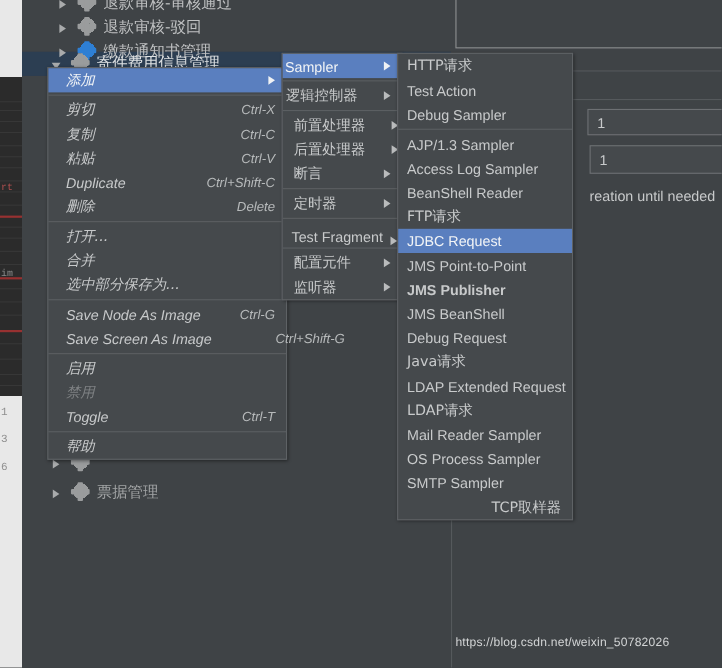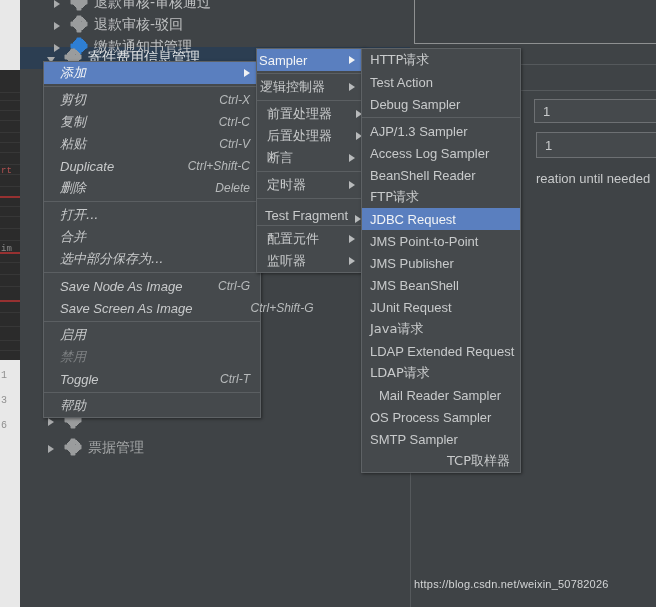--- a/index.html
+++ b/index.html
@@ -348,39 +348,39 @@
       </div>
     <div class="mi" style="padding-left:8px;">
       <span class="lbl mcn">FTP请求</span>
       </div>
     <div class="mi hl" style="padding-left:8px;">
       <span class="lbl">JDBC Request</span>
       </div>
     <div class="mi" style="padding-left:8px;">
       <span class="lbl">JMS Point-to-Point</span>
       </div>
-    <div class="mi" style="padding-left:8px;">
+    <div class="mi" style="padding-left:8px;font-weight:bold;">
       <span class="lbl">JMS Publisher</span>
       </div>
     <div class="mi" style="padding-left:8px;">
       <span class="lbl">JMS BeanShell</span>
       </div>
     <div class="mi" style="padding-left:8px;">
-      <span class="lbl">JUnit Request</span>
+      <span class="lbl">Debug Request</span>
       </div>
     <div class="mi" style="padding-left:8px;">
       <span class="lbl mcn">Java请求</span>
       </div>
     <div class="mi" style="padding-left:8px;">
       <span class="lbl">LDAP Extended Request</span>
       </div>
     <div class="mi" style="padding-left:8px;">
       <span class="lbl mcn">LDAP请求</span>
       </div>
-    <div class="mi" style="padding-left:8px;justify-content:center;">
+    <div class="mi" style="padding-left:8px;">
       <span class="lbl">Mail Reader Sampler</span>
       </div>
     <div class="mi" style="padding-left:8px;">
       <span class="lbl">OS Process Sampler</span>
       </div>
     <div class="mi" style="padding-left:8px;">
       <span class="lbl">SMTP Sampler</span>
       </div>
     <div class="mi" style="padding-left:8px;justify-content:flex-end;">
       <span class="lbl mcn">TCP取样器</span>

